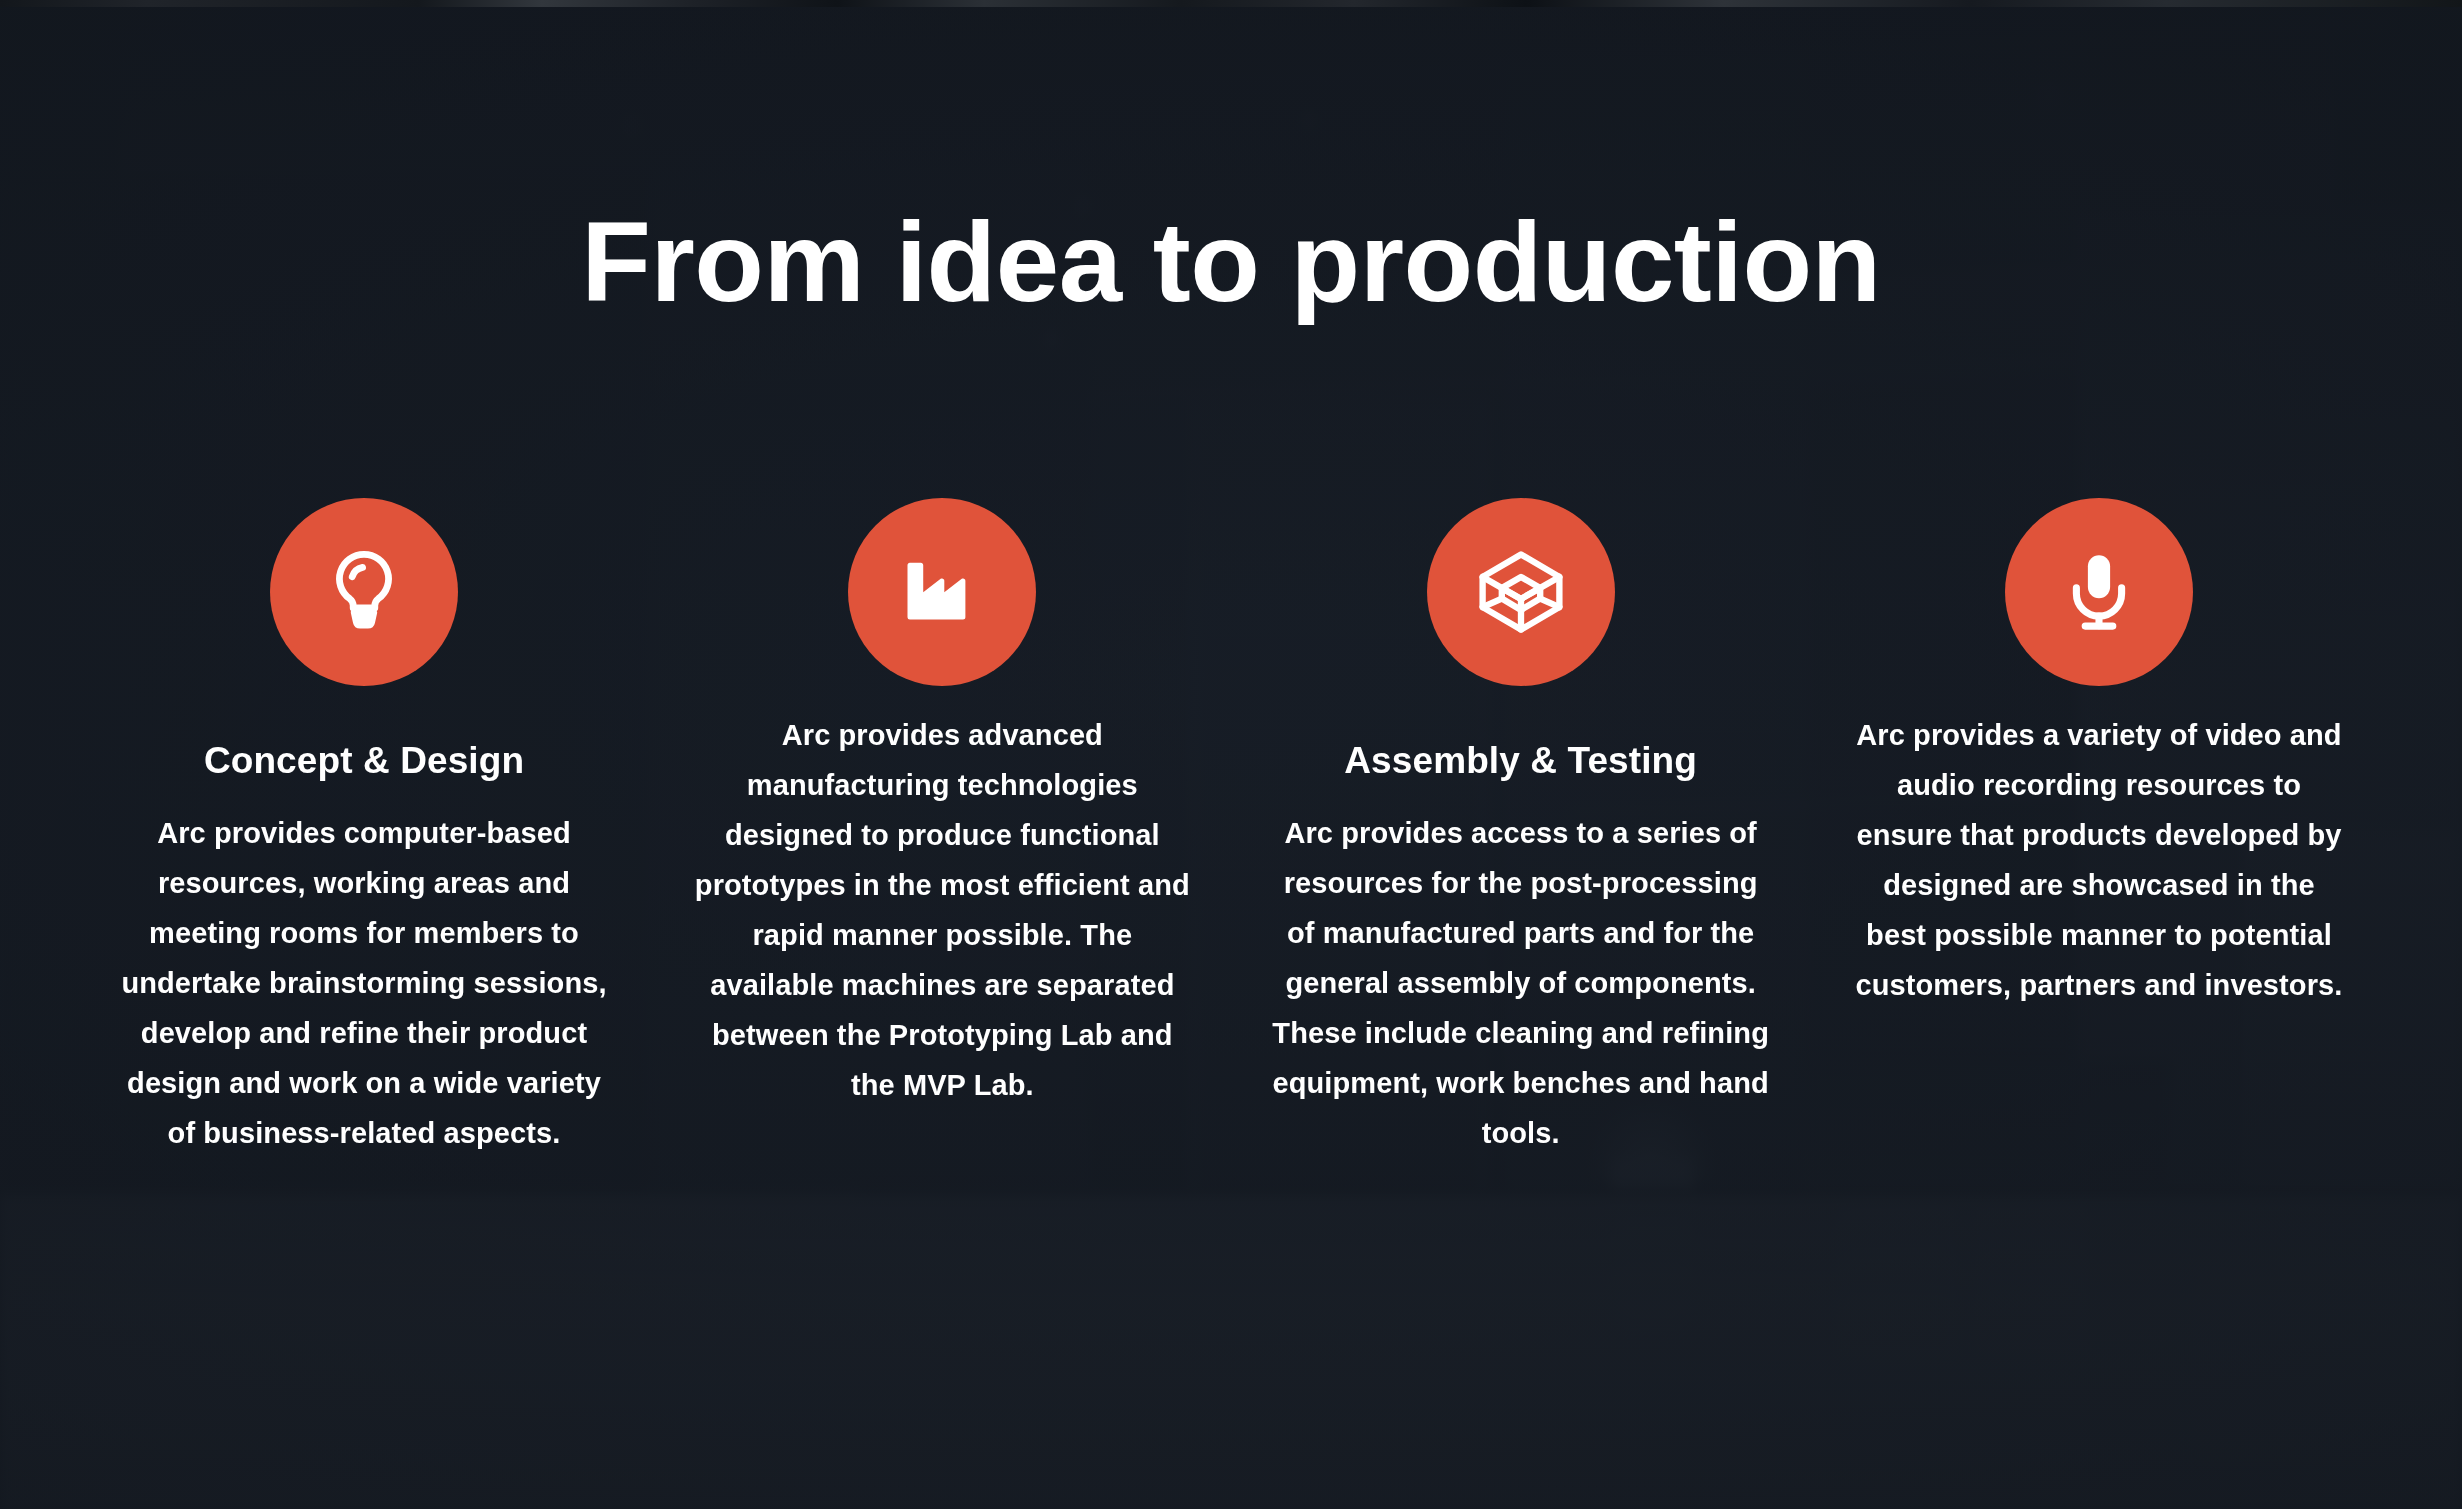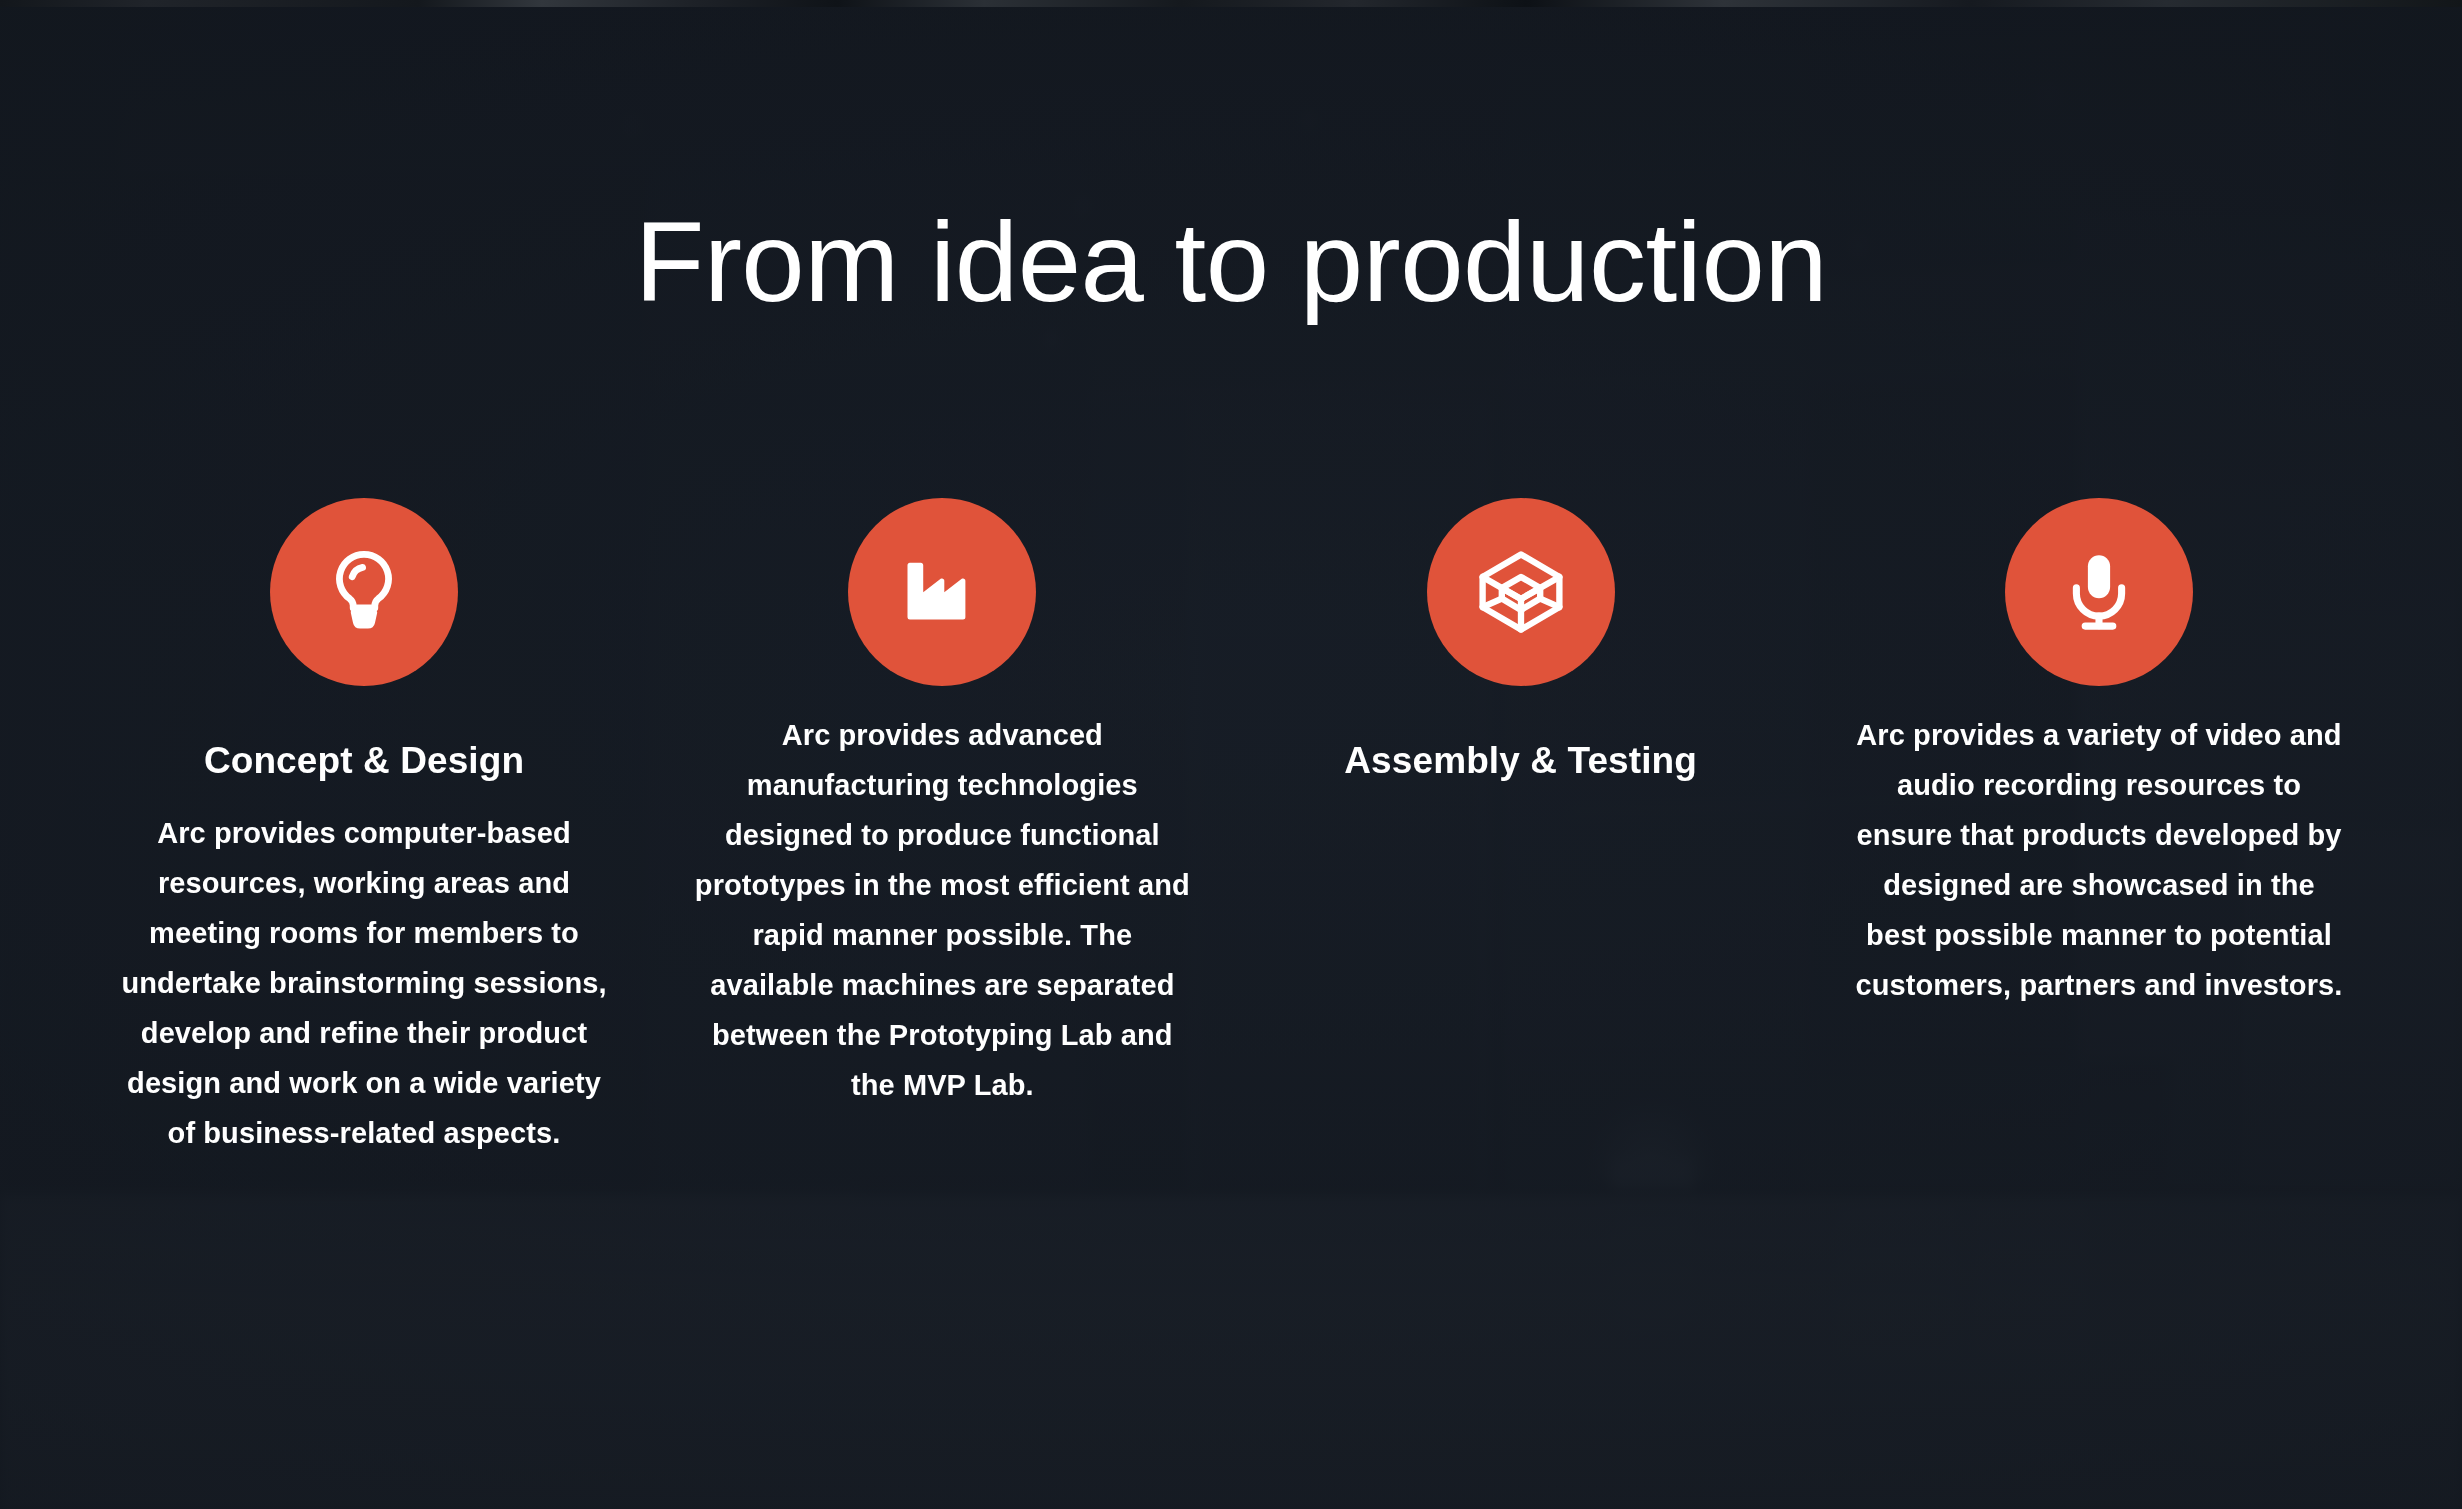--- a/index.html
+++ b/index.html
@@ -190,21 +190,21 @@
     height: 1510px;
   }
 
   .hero-title {
     position: absolute;
     top: 199px;
     left: 0; right: 0;
     text-align: center;
     color: #ffffff;
     font-size: 114px;
-    font-weight: 400;
+    font-weight: 700;
     letter-spacing: -0.5px;
     line-height: 1.1;
   }
 
   .columns {
     position: absolute;
     top: 498px;
     left: 87px;
     width: 2289px;
     display: flex;
@@ -333,20 +333,21 @@
               <path d="M2.6 8.3 12 13.7l9.4-5.4"></path>
               <path d="M12 13.7v7.5"></path>
               <path d="M7.3 11 12 8.3l4.7 2.7L12 13.7 7.3 11Z"></path>
               <path d="M7.3 11v2.6L12 16.4l4.7-2.8V11"></path>
               <path d="M2.6 15.7 7.3 13.6"></path>
               <path d="M21.4 15.7 16.7 13.6"></path>
             </svg>
           </span>
         </div>
         <div class="col-title">Assembly &amp; Testing</div>
+        <p class="col-body">Arc provides access to a  series of resources for the post-processing of manufactured parts and for the general assembly of components. These include cleaning and refining equipment, work benches and hand tools.</p>
       </div>
 
       <div class="column col-3">
         <div class="icon-circle">
           <span>
             <svg width="92" height="92" viewBox="0 0 24 24" fill="none" stroke="#ffffff" stroke-width="1.85" stroke-linecap="round" stroke-linejoin="round">
               <rect x="9.1" y="2.4" width="5.8" height="11.2" rx="2.9" fill="#ffffff" stroke="none"></rect>
               <path d="M6.1 10.9v1.5a5.9 5.9 0 0 0 11.8 0v-1.5"></path>
               <path d="M12 18.3v2.5"></path>
               <path d="M8.4 20.9h7.2"></path>

